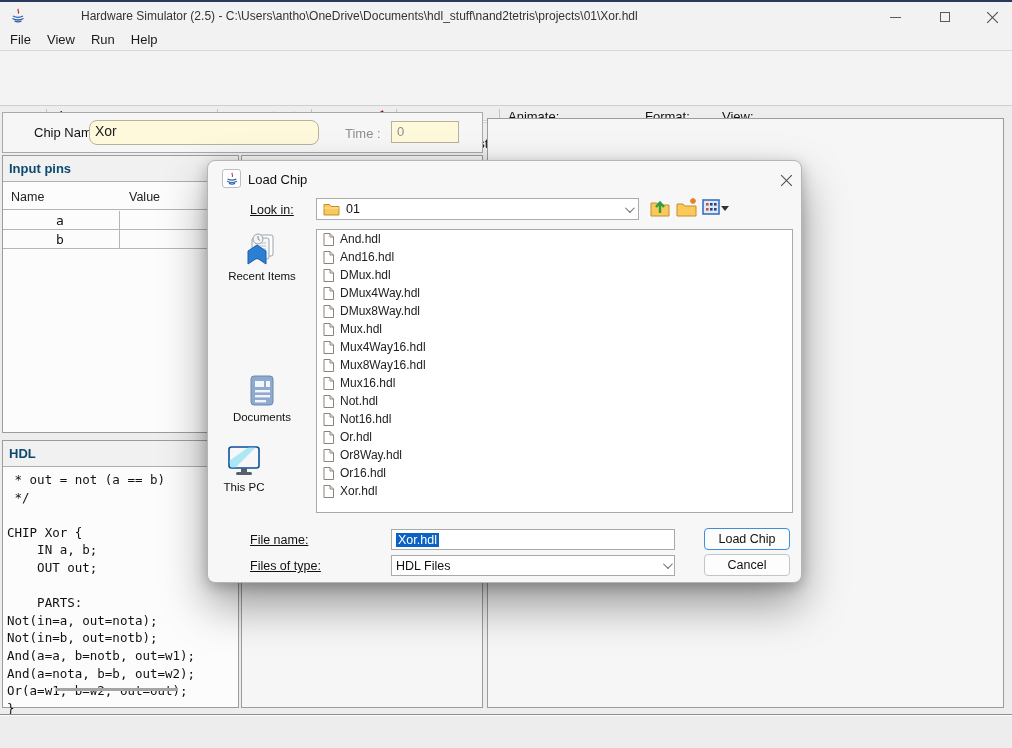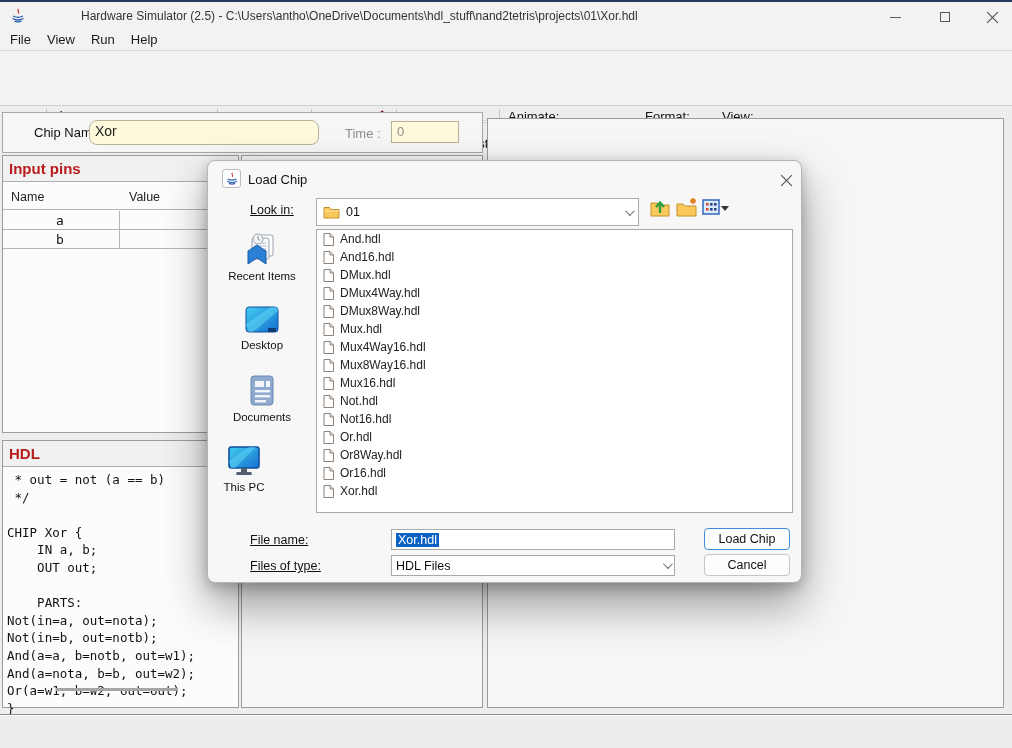--- a/index.html
+++ b/index.html
@@ -24,29 +24,29 @@
   .tsep { top:58px; width:1px; height:42px; background:#c4c4c4; }
   .tbtn { top:58px; width:38px; height:40px; display:flex; align-items:center; justify-content:center; }
   .disabled { opacity:.55; filter:grayscale(1); }
 
   .slider-label { top:85px; font-size:13px; color:#111; }
   .slider-track { left:406px; top:69px; width:84px; height:3px; background:#fafafa; border:1px solid #d2d2d2; }
   .slider-thumb { left:443px; top:62px; width:13px; height:17px; background:#1f83d6; clip-path:polygon(0 0,100% 0,100% 58%,50% 100%,0 58%); }
   .tick { top:79px; width:1px; height:6px; background:#bdbdbd; }
 
   .combo-label { font-size:13px; color:#111; }
-  .combo { background:#fff; border:1px solid #acacac; display:flex; align-items:center; padding:0 6px; font-size:13px; color:#111; height:28px; }
+  .combo { background:#fff; border:1px solid #acacac; display:flex; align-items:center; padding:0 6px; font-size:13px; color:#111; height:22px; }
   .combo .chev { margin-left:auto; }
   .chev { width:7px; height:7px; border-right:1.4px solid #6a6a6a; border-bottom:1.4px solid #6a6a6a; transform:rotate(45deg) translateY(-2px); flex:none; }
 
   
   .chipbar { left:2px; top:112px; width:481px; height:41px; background:#f6f6f6; border:1px solid #a9a9a9; }
   .yfield { background:#fdf9da; border:1px solid #b9b29a; font-size:14px; color:#222; padding:2px 5px; }
   .panel { background:#fcfcfc; border:1px solid #9c9c9c; }
-  .panel-header { height:26px; border-bottom:1px solid #aeaeae; background:#f1f1f1; display:flex; align-items:center; padding-left:6px; font-size:15px; font-weight:bold; color:#b91c1c; }
+  .panel-header { height:26px; border-bottom:1px solid #aeaeae; background:#f1f1f1; display:flex; align-items:center; padding-left:6px; font-size:13px; font-weight:bold; color:#0c4a6e; }
   .gridline { background:#b5b5b5; }
   .mono { font-family:"DejaVu Sans Mono", monospace; }
 
   .hdl-code { left:4px; top:30px; width:228px; font-size:12.5px; line-height:17.6px; color:#111; white-space:pre; }
 
   .statusline { left:0; top:714px; width:1012px; height:2px; border-top:1px solid #8f8f8f; border-bottom:1px solid #fdfdfd; }
 
   
   .dialog { left:207px; top:160px; width:595px; height:423px; background:#f7f7f7; border:1px solid #b5b5b5; border-radius:8px; box-shadow:0 22px 45px rgba(0,0,0,.38), 0 4px 14px rgba(0,0,0,.22); z-index:50; }
   .dlg-title { left:40px; top:11px; font-size:13px; color:#111; }
@@ -313,34 +313,20 @@
           <line x1="11" y1="10" x2="22" y2="10"></line>
           <line x1="11" y1="13" x2="22" y2="13"></line>
           <line x1="11" y1="16" x2="22" y2="16"></line>
         </g>
       <circle cx="14" cy="6" r="5" fill="#f3f3f3" stroke="#9aa4b0"></circle>
         <path d="M14 3 v3 l2 1.5" fill="none" stroke="#7c8794"></path>
       <polygon points="4,18 13,12 22,18 22,31 13,25 4,31" fill="#2b7fd4" stroke="#1d5ea6"></polygon>
     </svg>
     <span class="place-label">Recent Items</span>
   </div>
-  <div class="abs place" style="left:18px;top:143px;">
-    <svg width="38" height="32" viewBox="0 0 38 32">
-      <defs>
-          <linearGradient id="dsk" x1="0" y1="0" x2="1" y2="1">
-            <stop offset="0" stop-color="#43cdf1"></stop>
-            <stop offset="1" stop-color="#156fd0"></stop>
-          </linearGradient>
-        </defs>
-      <rect x="3" y="3" width="32" height="25" rx="3" fill="url(#dsk)" stroke="#0e4f9e"></rect>
-      <path d="M3 20 L28 3 L35 3 L35 7 L10 28 L6 28 Z" fill="#5fd7f3" opacity=".55"></path>
-      <rect x="25" y="24" width="8" height="4" fill="#0d3c77"></rect>
-    </svg>
-    <span class="place-label">Desktop</span>
-  </div>
   <div class="abs place" style="left:18px;top:213px;">
     <svg width="30" height="34" viewBox="0 0 30 34">
       <rect x="4" y="2" width="22" height="29" rx="3" fill="#8fa9cf" stroke="#6d88ae"></rect>
       <g fill="#f2f6fb">
           <rect x="8" y="7" width="9" height="6"></rect>
           <rect x="19" y="7" width="4" height="6"></rect>
           <rect x="8" y="16" width="15" height="2.4"></rect>
           <rect x="8" y="21" width="15" height="2.4"></rect>
           <rect x="8" y="26" width="11" height="2.4"></rect>
         </g>

